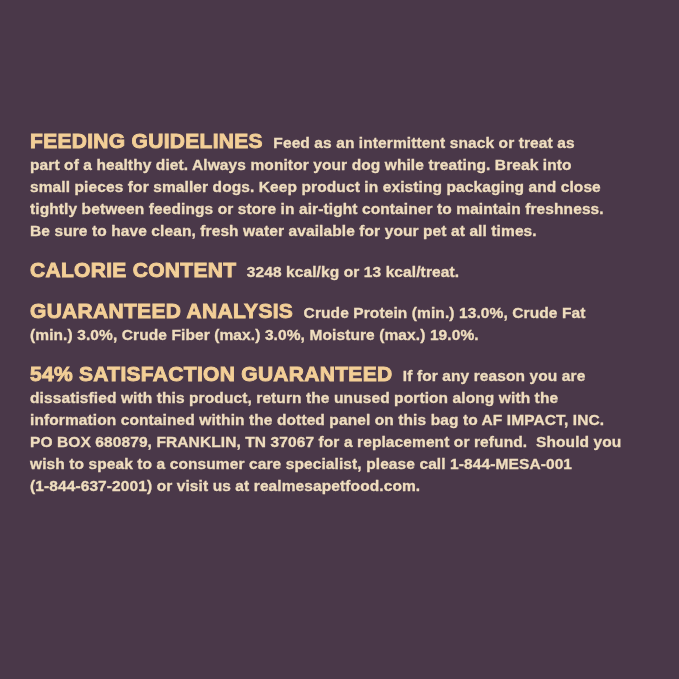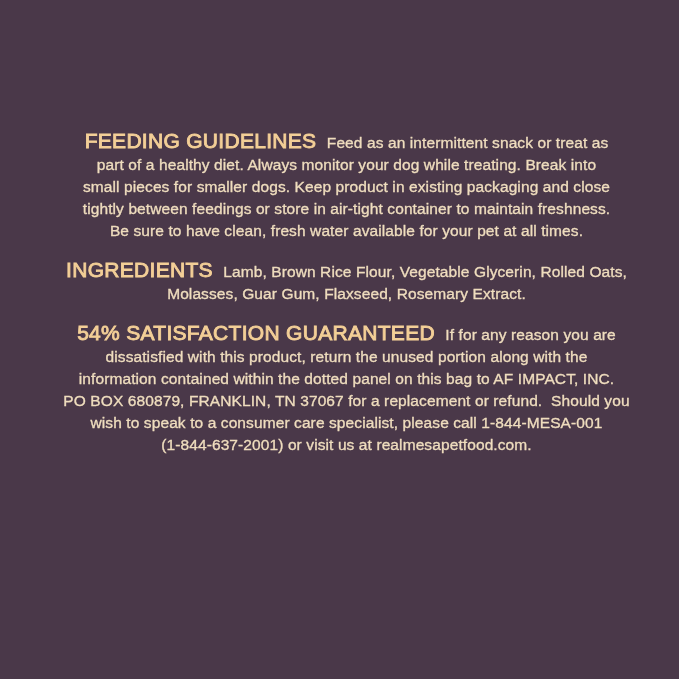--- a/index.html
+++ b/index.html
@@ -15,28 +15,27 @@
   .panel {
     box-sizing: border-box;
     width: 679px;
     height: 679px;
     padding: 130px 16px 0 30px;
     background: #4a3849;
   }
   p.section {
     margin: 0 0 17px 0;
     font-family: "Liberation Sans", sans-serif;
-    font-weight: normal;
+    font-weight: bold;
     font-size: 15.5px;
     line-height: 22px;
     color: #efddbe;
     white-space: pre-wrap;
     -webkit-text-stroke: 0.35px #efddbe;
     letter-spacing: 0.1px;
-    text-align: center;
   }
   p.section .h {
     font-size: 21px;
     line-height: 22px;
     color: #f3cf97;
     -webkit-text-stroke: 0.9px #f3cf97;
     letter-spacing: 0.3px;
     margin-right: 6px;
   }
 </style>
@@ -44,24 +43,25 @@
 <body>
 
 <div class="panel">
 
   <p class="section"><span class="h">FEEDING GUIDELINES</span><span class="b"> Feed as an intermittent snack or treat as
 part of a healthy diet. Always monitor your dog while treating. Break into
 small pieces for smaller dogs. Keep product in existing packaging and close
 tightly between feedings or store in air-tight container to maintain freshness.
 Be sure to have clean, fresh water available for your pet at all times.</span></p>
 
+  <p class="section"><span class="h">CALORIE CONTENT</span><span class="b"> 3248 kcal/kg or 13 kcal/treat.</span></p>
 
+  <p class="section"><span class="h">GUARANTEED ANALYSIS</span><span class="b"> Crude Protein (min.) 13.0%, Crude Fat
+(min.) 3.0%, Crude Fiber (max.) 3.0%, Moisture (max.) 19.0%.</span></p>
 
-  <p class="section"><span class="h">INGREDIENTS</span><span class="b"> Lamb, Brown Rice Flour, Vegetable Glycerin, Rolled Oats,
-Molasses, Guar Gum, Flaxseed, Rosemary Extract.</span></p>
 
   <p class="section"><span class="h">54% SATISFACTION GUARANTEED</span><span class="b"> If for any reason you are
 dissatisfied with this product, return the unused portion along with the
 information contained within the dotted panel on this bag to AF IMPACT, INC.
 PO BOX 680879, FRANKLIN, TN 37067 for a replacement or refund.  Should you
 wish to speak to a consumer care specialist, please call 1-844-MESA-001
 (1-844-637-2001) or visit us at realmesapetfood.com.</span></p>
 
 </div>
 

